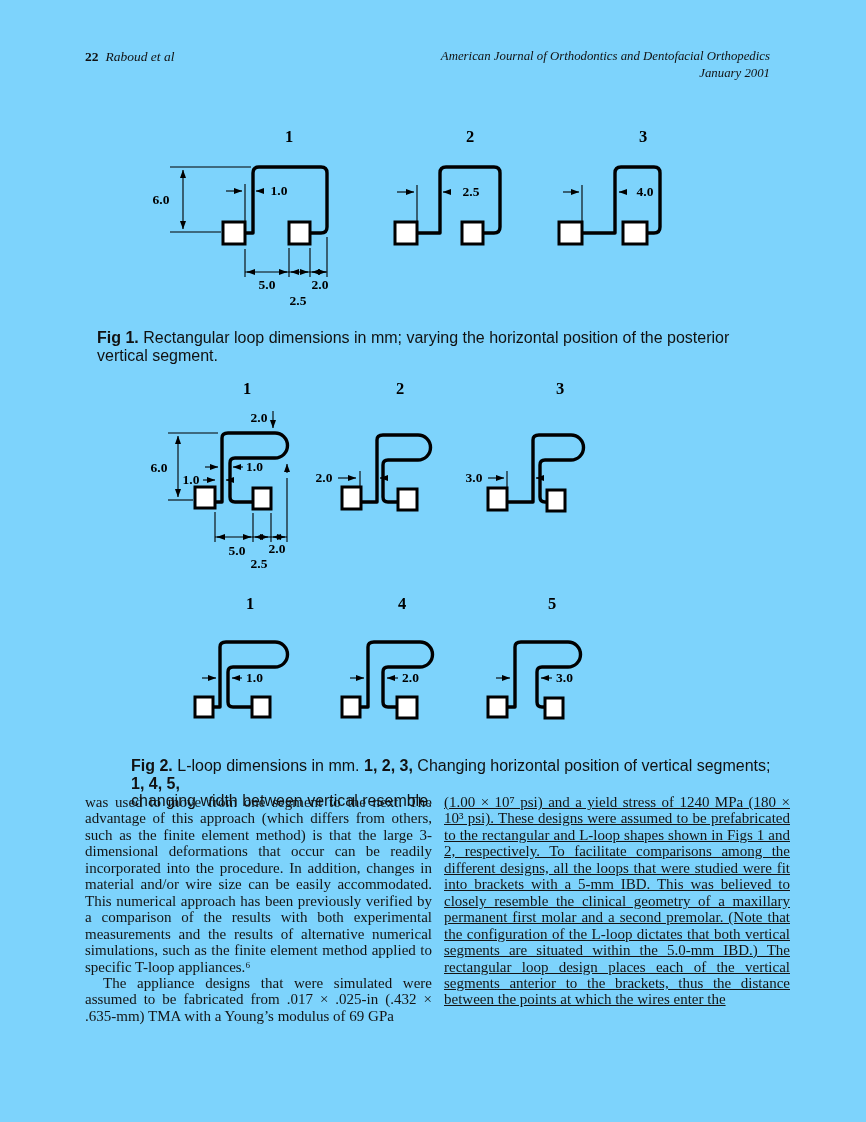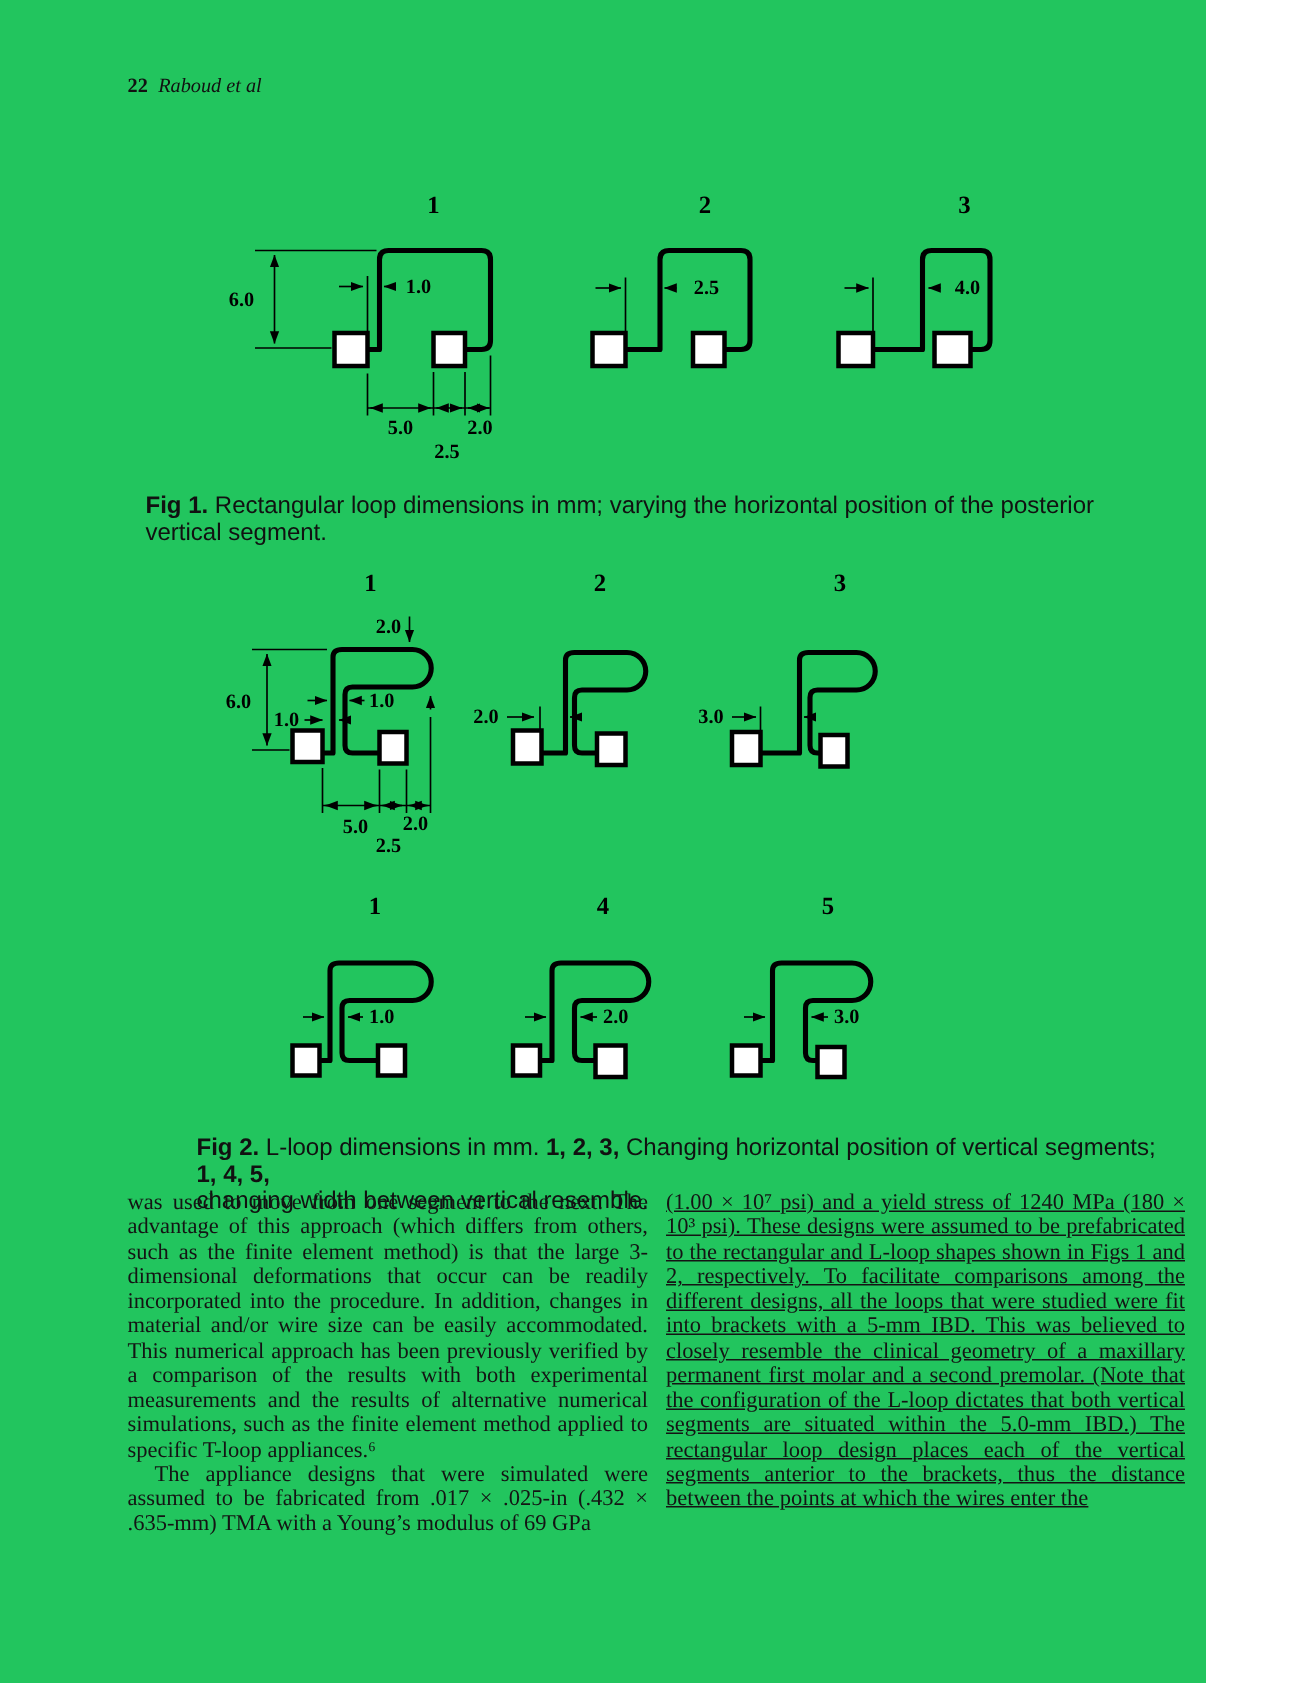--- a/index.html
+++ b/index.html
@@ -1,17 +1,17 @@
 <!DOCTYPE html>
 <html><head>
 <meta charset="utf-8">
 <style>
   html,body { margin:0; padding:0; background:#ffffff; }
   .page {
-    position:relative; width:804px; height:1122px; background:#22c55e;
+    position:relative; width:866px; height:1122px; background:#7dd3fc;
     font-family:"Liberation Serif", serif; color:#111; overflow:hidden;
   }
   
   .hdr-left { position:absolute; left:85px; top:49px; font-size:13.5px; white-space:nowrap; }
   .hdr-pagenum { font-weight:bold; margin-right:7px; }
   .hdr-authors { font-style:italic; }
   .hdr-right { position:absolute; right:96px; top:48px; text-align:right; font-style:italic; font-size:12.8px; line-height:17px; white-space:nowrap; }
   
   .figsvg { position:absolute; }
   .wire   { fill:none; stroke:#000; stroke-width:3.4; stroke-linejoin:round; stroke-linecap:square; }
@@ -38,20 +38,24 @@
   <svg width="0" height="0" style="position:absolute">
     <defs>
       <marker id="ah" markerUnits="userSpaceOnUse" markerWidth="9" markerHeight="8" refX="8.2" refY="3.5" orient="auto-start-reverse">
         <path d="M0,0.4 L8.4,3.5 L0,6.6 Z" fill="#000"></path>
       </marker>
     </defs>
   </svg>
 
   <div class="hdr-left">
     <span class="hdr-pagenum">22</span><span class="hdr-authors">Raboud et al</span>
+  </div>
+  <div class="hdr-right">
+    <div>American Journal of Orthodontics and Dentofacial Orthopedics</div>
+    <div>January 2001</div>
   </div>
 
   <svg class="figsvg" style="left:130px; top:115px;" width="630" height="205" viewBox="0 0 630 205">
 
     <g>
       <text class="fignum" x="159" y="27">1</text>
       <path class="wire" d="M115,118 H123 V58 Q123,52 129,52 H191 Q197,52 197,58 V112 Q197,118 191,118 H181"></path>
       <rect class="bracket" x="93" y="107" width="22" height="22"></rect>
       <rect class="bracket" x="159" y="107" width="21" height="22"></rect>
       <g>

